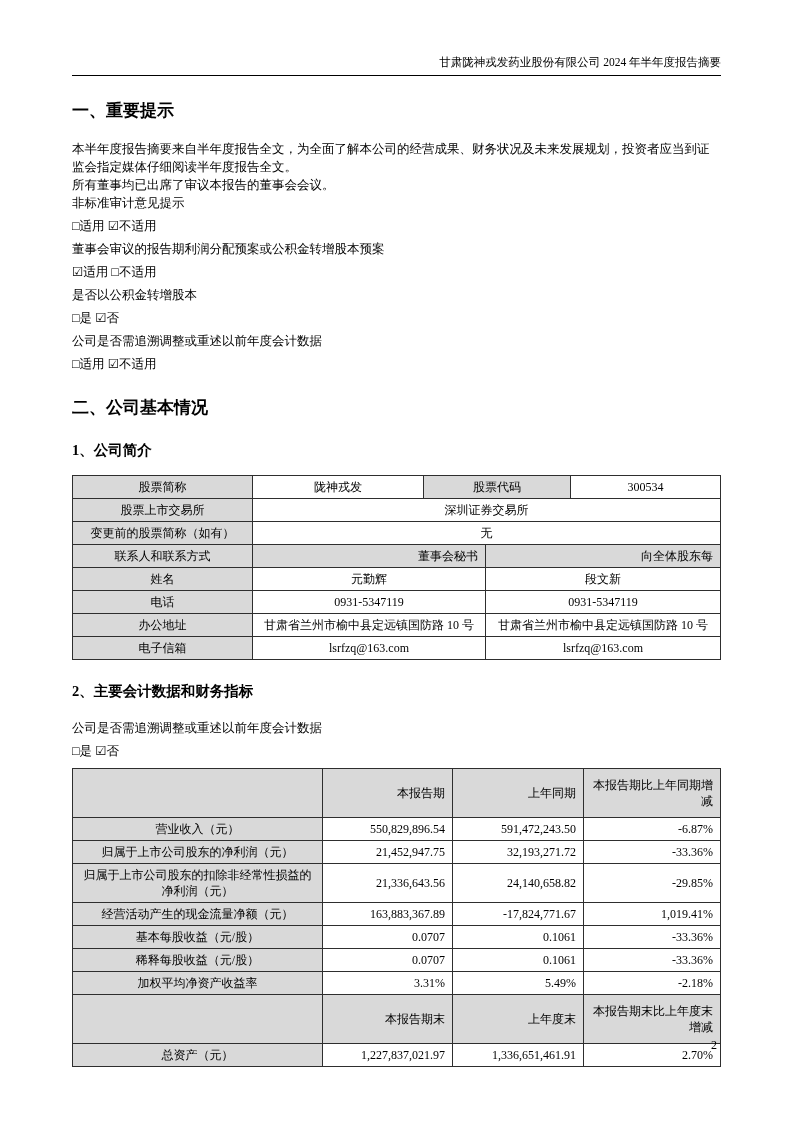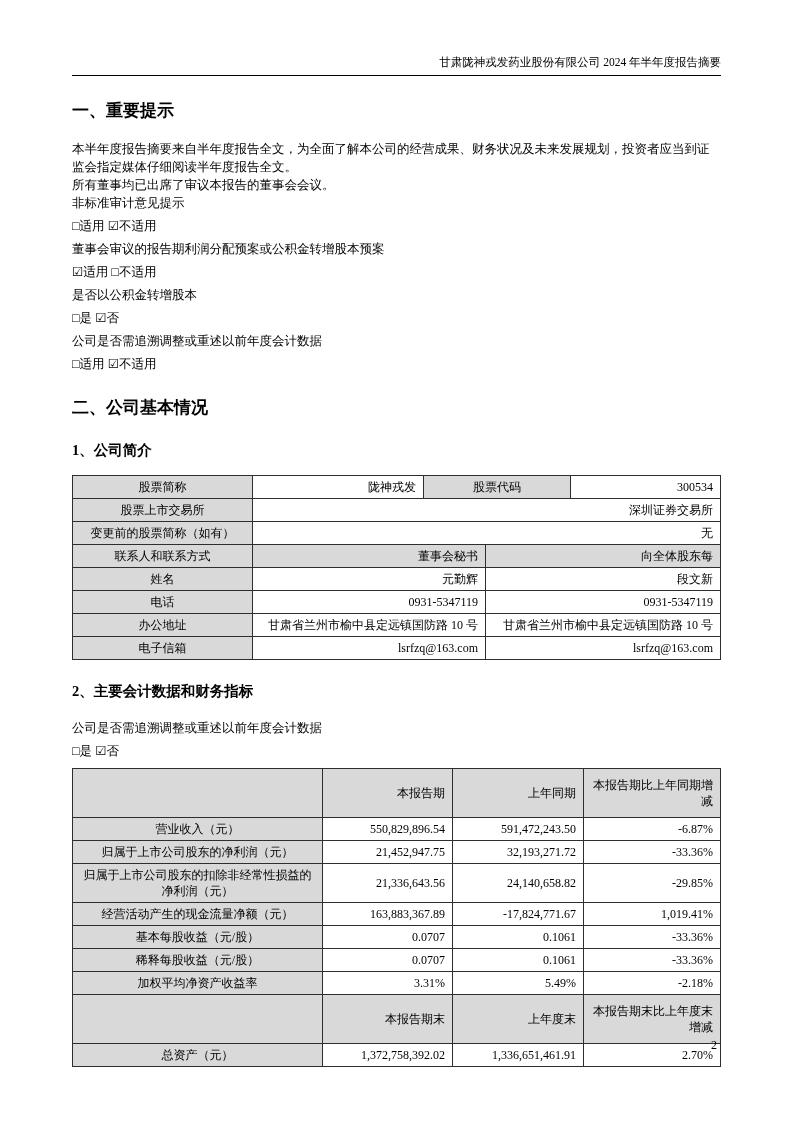--- a/index.html
+++ b/index.html
@@ -17,21 +17,21 @@
   h2.sub-title{font-size:14.5px;font-weight:bold;margin:22px 0 0 0;line-height:19px;}
   p.line{margin:0;line-height:18px;}
   p.first{margin-top:18px;}
   p.checkline{margin:5px 0;line-height:18px;}
   table{border-collapse:collapse;table-layout:fixed;width:100%;
         border:1.8px solid #1f1f1f;font-size:12px;}
   td{border:1px solid #2e2e2e;padding:3px 7px;line-height:16px;
      overflow:hidden;vertical-align:middle;}
   td.lbl{background:#d9d9d9;text-align:center;}
   td.hdr{background:#d9d9d9;text-align:right;}
-  td.val{background:#fff;text-align:right;}
+  td.val{background:#fff;text-align:center;}
   td.num{background:#fff;text-align:right;}
   .tbl1{margin-top:15px;}
   .tbl2{margin-top:8px;}
   .fin-hdr td{height:42px;}
   .page-number{position:absolute;right:76px;top:1038px;font-size:12px;}
 </style>
 </head>
 <body>
 
 <div class="page">
@@ -166,21 +166,21 @@
       <td class="num">-2.18%</td>
     </tr>
     <tr class="fin-hdr">
       <td class="hdr"></td>
       <td class="hdr">本报告期末</td>
       <td class="hdr">上年度末</td>
       <td class="hdr">本报告期末比上年度末增减</td>
     </tr>
     <tr>
       <td class="lbl">总资产（元）</td>
-      <td class="num">1,372,758,392.02</td>
+      <td class="num">1,227,837,021.97</td>
       <td class="num">1,336,651,461.91</td>
       <td class="num">2.70%</td>
     </tr>
   </tbody>
     </table>
 
   <div class="page-number">2</div>
 
 </div>
 

